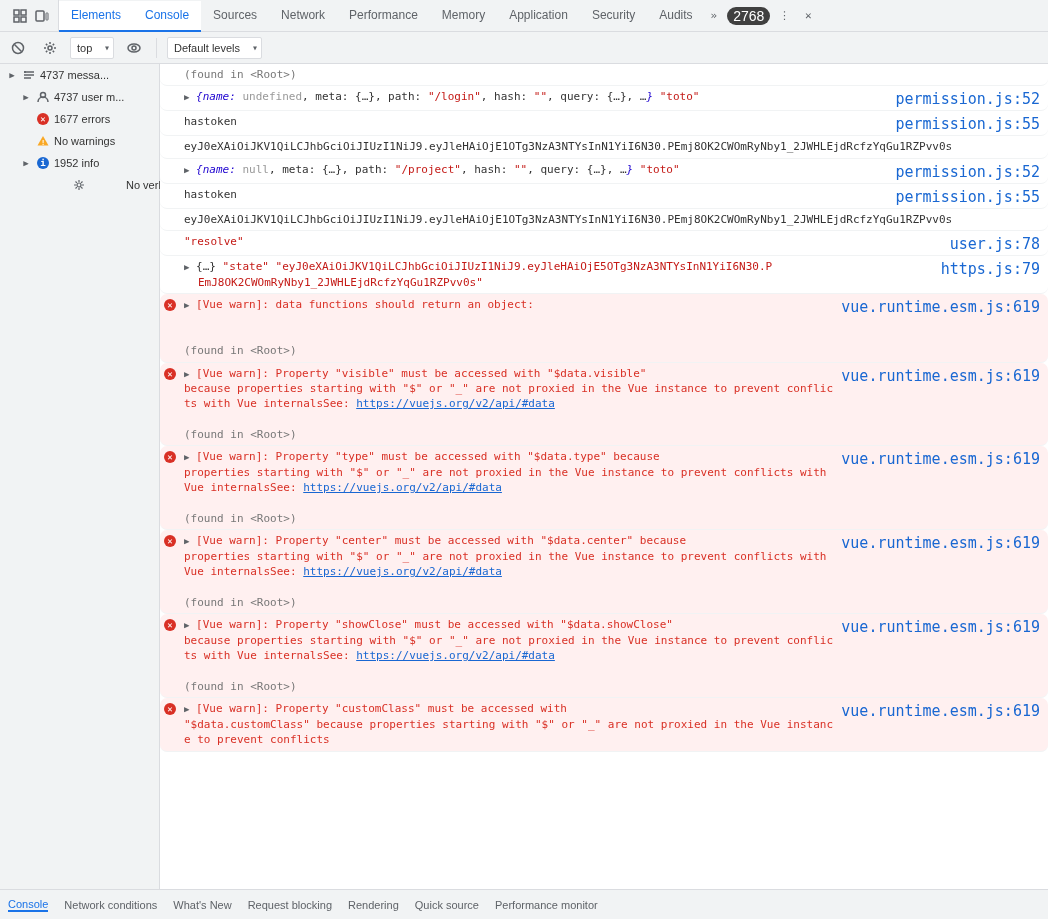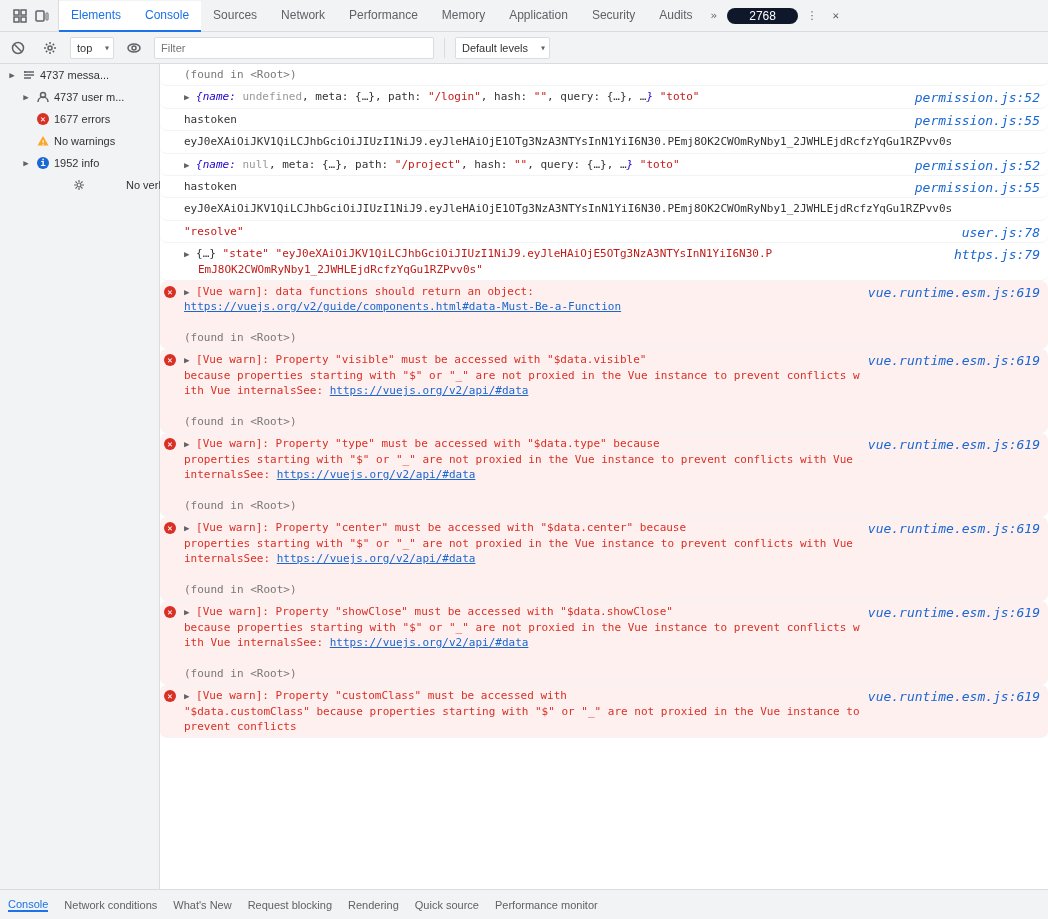--- a/index.html
+++ b/index.html
@@ -198,28 +198,27 @@
       flex: 1;
       padding: 1px 4px;
       line-height: 1.4;
       font-family: 'Consolas', 'Monaco', monospace;
       font-size: 11px;
       word-break: break-all;
     }
     .log-source {
       color: #1967d2;
       text-decoration: none;
-      font-size: 13px;
+      font-size: 15px;
       white-space: nowrap;
       padding-right: 4px;
       align-self: flex-start;
       padding-top: 2px;
       flex-shrink: 0;
       margin-left: auto;
-      font-style: italic;
     }
     .error-text { color: #d93025; }
     .found-in {
       color: #777;
       font-style: normal;
     }
     .token-string { color: #c41a16; }
     .token-key { color: #1c00cf; font-style: italic; }
     .token-undef { color: #999; }
     .expand-btn {
@@ -296,21 +295,21 @@
   <div class="tab">
       <span>Security</span>
     </div>
   <div class="tab">
       <span>Audits</span>
     </div>
 
   <div class="tab-overflow">»</div>
 
   <div style="display:flex; align-items:center; margin-left:4px; gap:4px;">
-    <span style="background:#0f172a; color:white; border-radius:10px; padding:1px 22px; font-size:12px; font-family: sans-serif;">2768</span>
+    <span style="background:#404040; color:white; border-radius:10px; padding:1px 6px; font-size:14px; font-family: sans-serif;">2768</span>
     <div class="tab-icon-btn">⋮</div>
     <div class="tab-icon-btn">✕</div>
   </div>
 </div>
 
 <div class="toolbar">
   <div class="toolbar-btn" title="Clear console">
     <svg width="14" height="14" viewBox="0 0 14 14" fill="none">
       <circle cx="7" cy="7" r="5.5" stroke="#5f6368" stroke-width="1.5"></circle>
       <line x1="3.5" y1="3.5" x2="10.5" y2="10.5" stroke="#5f6368" stroke-width="1.5"></line>
@@ -330,23 +329,20 @@
     <span class="select-arrow">▾</span>
   </div>
 
   <div class="toolbar-btn" title="Filter">
     <svg width="14" height="14" viewBox="0 0 14 14" fill="none">
       <ellipse cx="7" cy="7" rx="6" ry="4" stroke="#5f6368" stroke-width="1.5"></ellipse>
       <circle cx="7" cy="7" r="2" stroke="#5f6368" stroke-width="1.5"></circle>
     </svg>
   </div>
 
-  <div class="filter-box">
-    <input class="filter-input" type="text" placeholder="Filter" style="">
-  </div>
 
   <div class="toolbar-divider"></div>
 
   <div class="levels-select-wrap">
     <select class="levels-select">
       <option>Default levels</option>
     </select>
     <span class="select-arrow">▾</span>
   </div>
 </div>
@@ -483,21 +479,21 @@
       <a class="log-source">https.js:79</a>
     </div>
 
     <div class="log-entry error">
       <span class="log-entry-icon" style="padding-top:3px;">
         <span class="icon-circle-x">✕</span>
       </span>
       <span class="log-content">
         <span class="expand-btn">▶</span>
         <span class="error-text">[Vue warn]: data functions should return an object:</span><br>
-        <a class="link-blue">https://vuejs.org/v2/guide/components.html#data-Must-Be-a-Function</a><br>
+        <br>
         <br>
         <span class="found-in">(found in &lt;Root&gt;)</span>
       </span>
       <a class="log-source">vue.runtime.esm.js:619</a>
     </div>
 
     <div class="log-entry error">
       <span class="log-entry-icon" style="padding-top:3px;">
         <span class="icon-circle-x">✕</span>
       </span>

